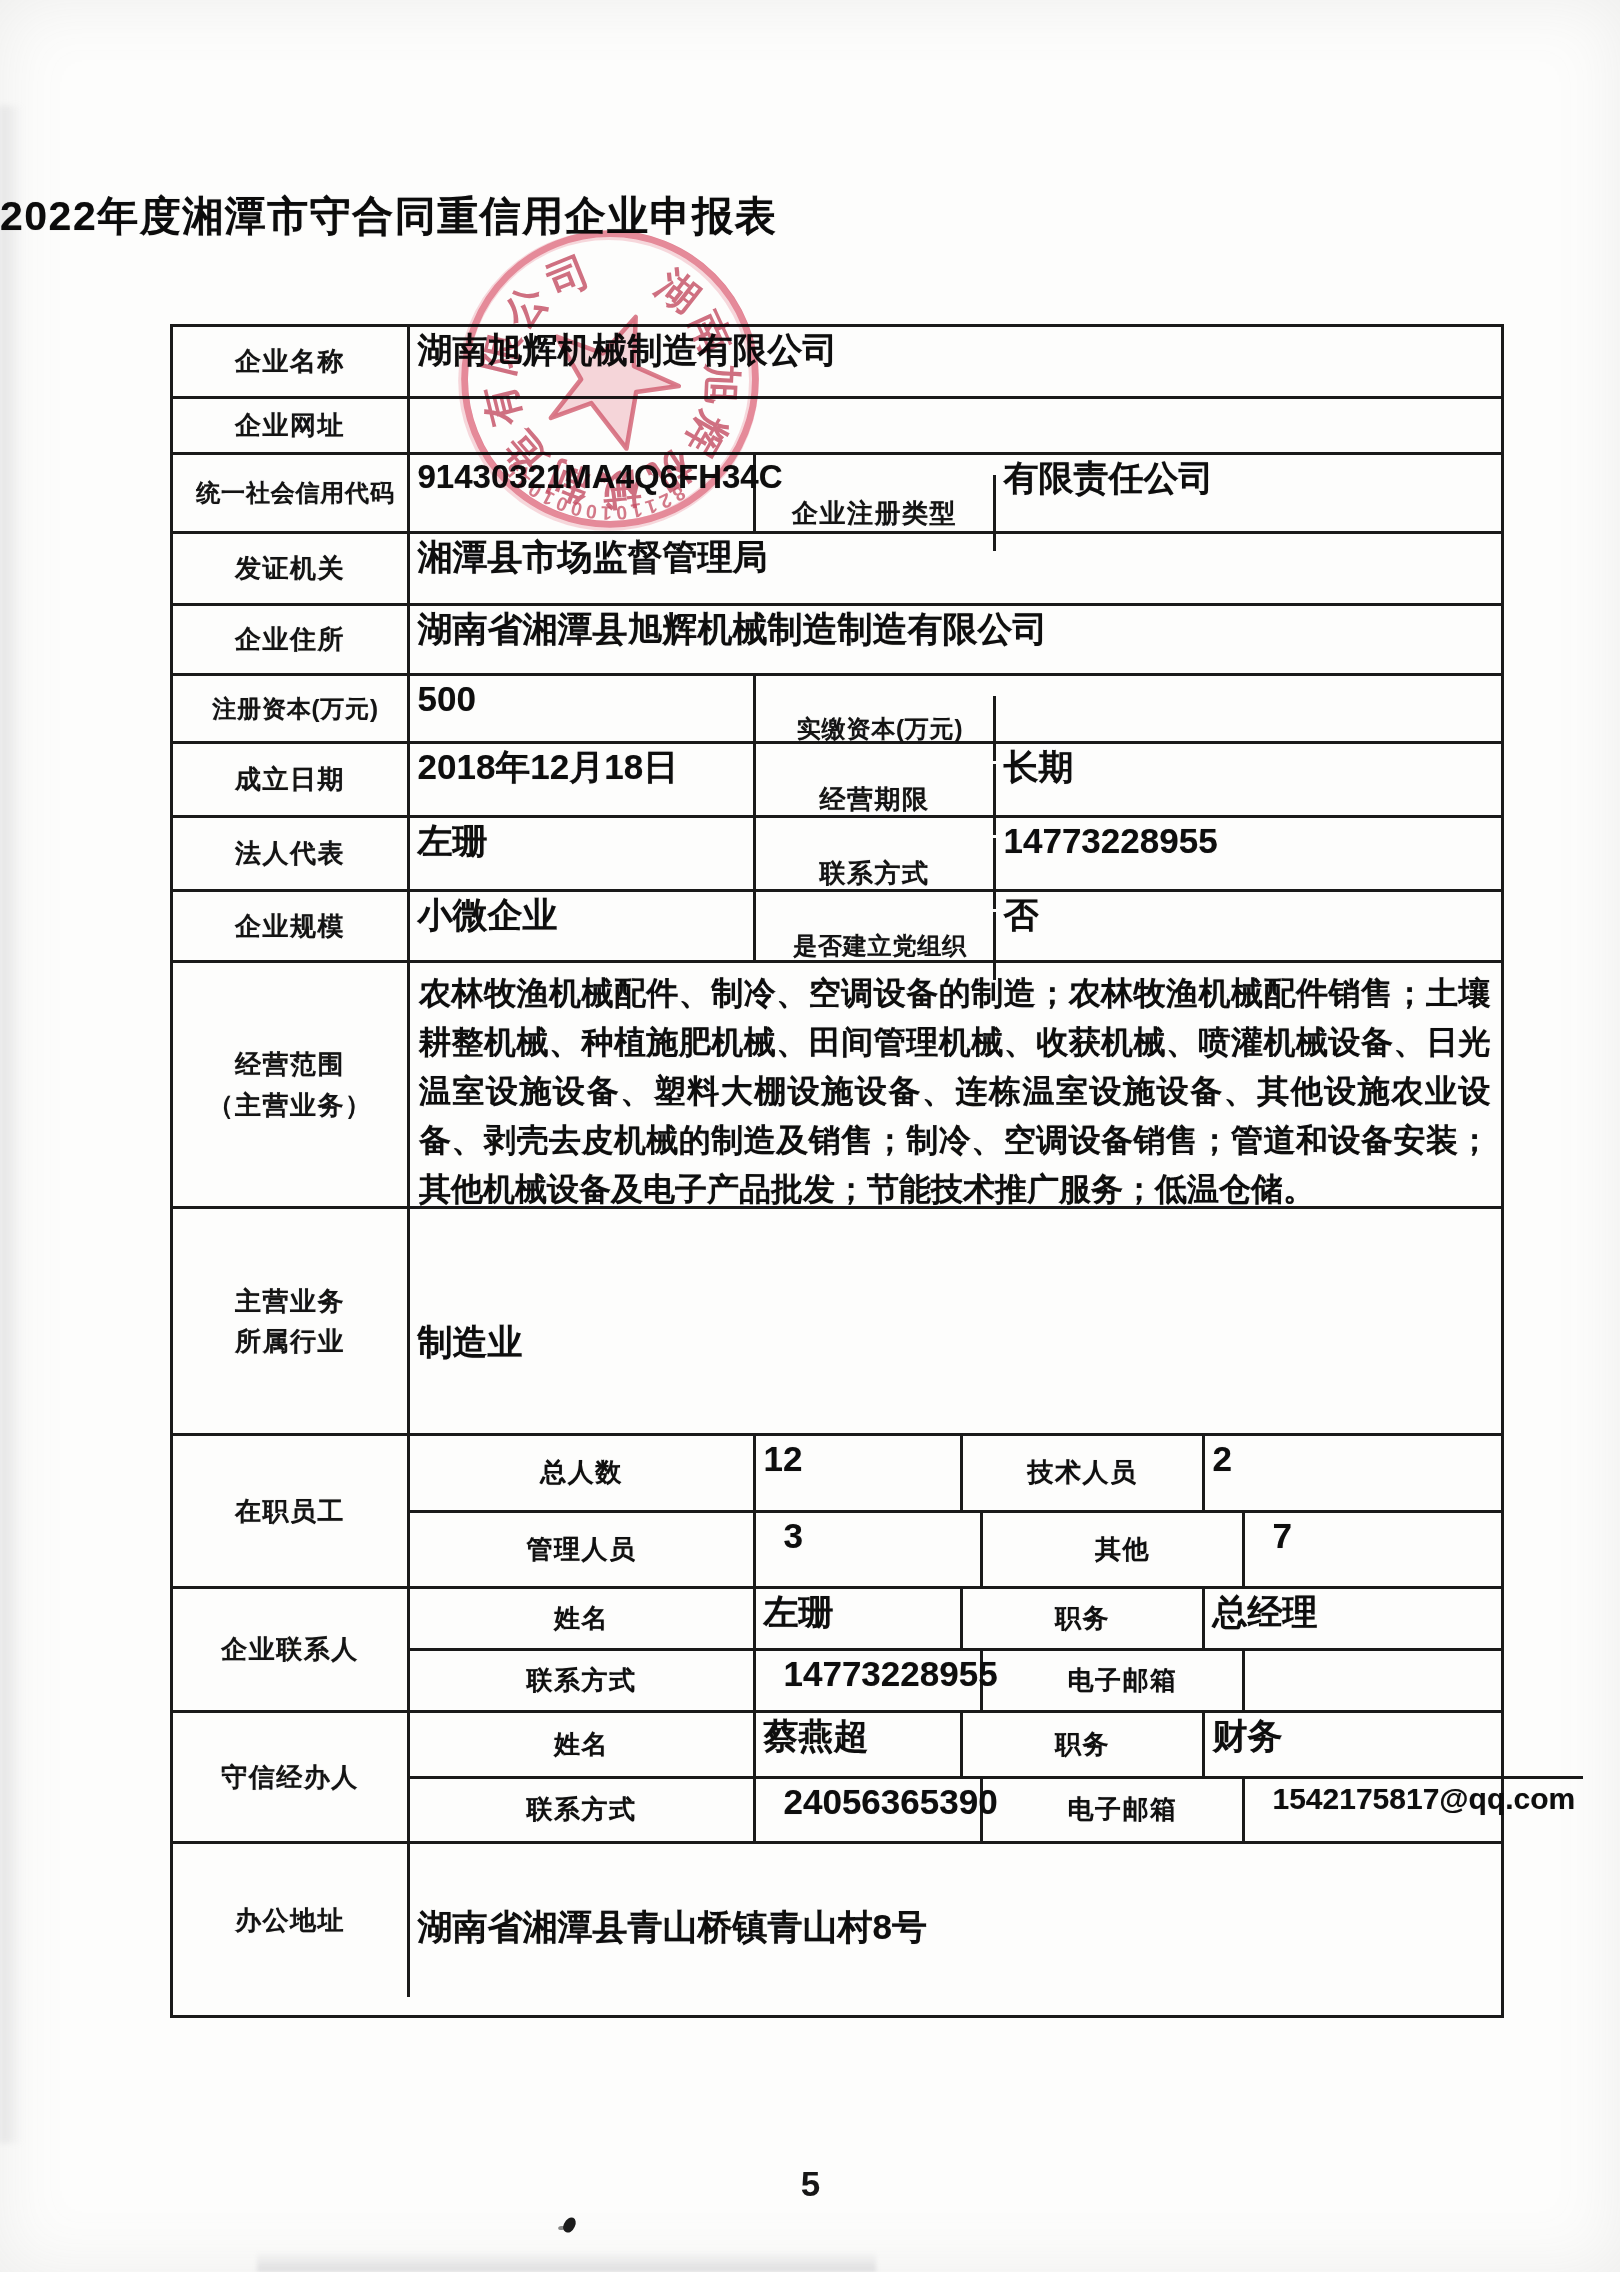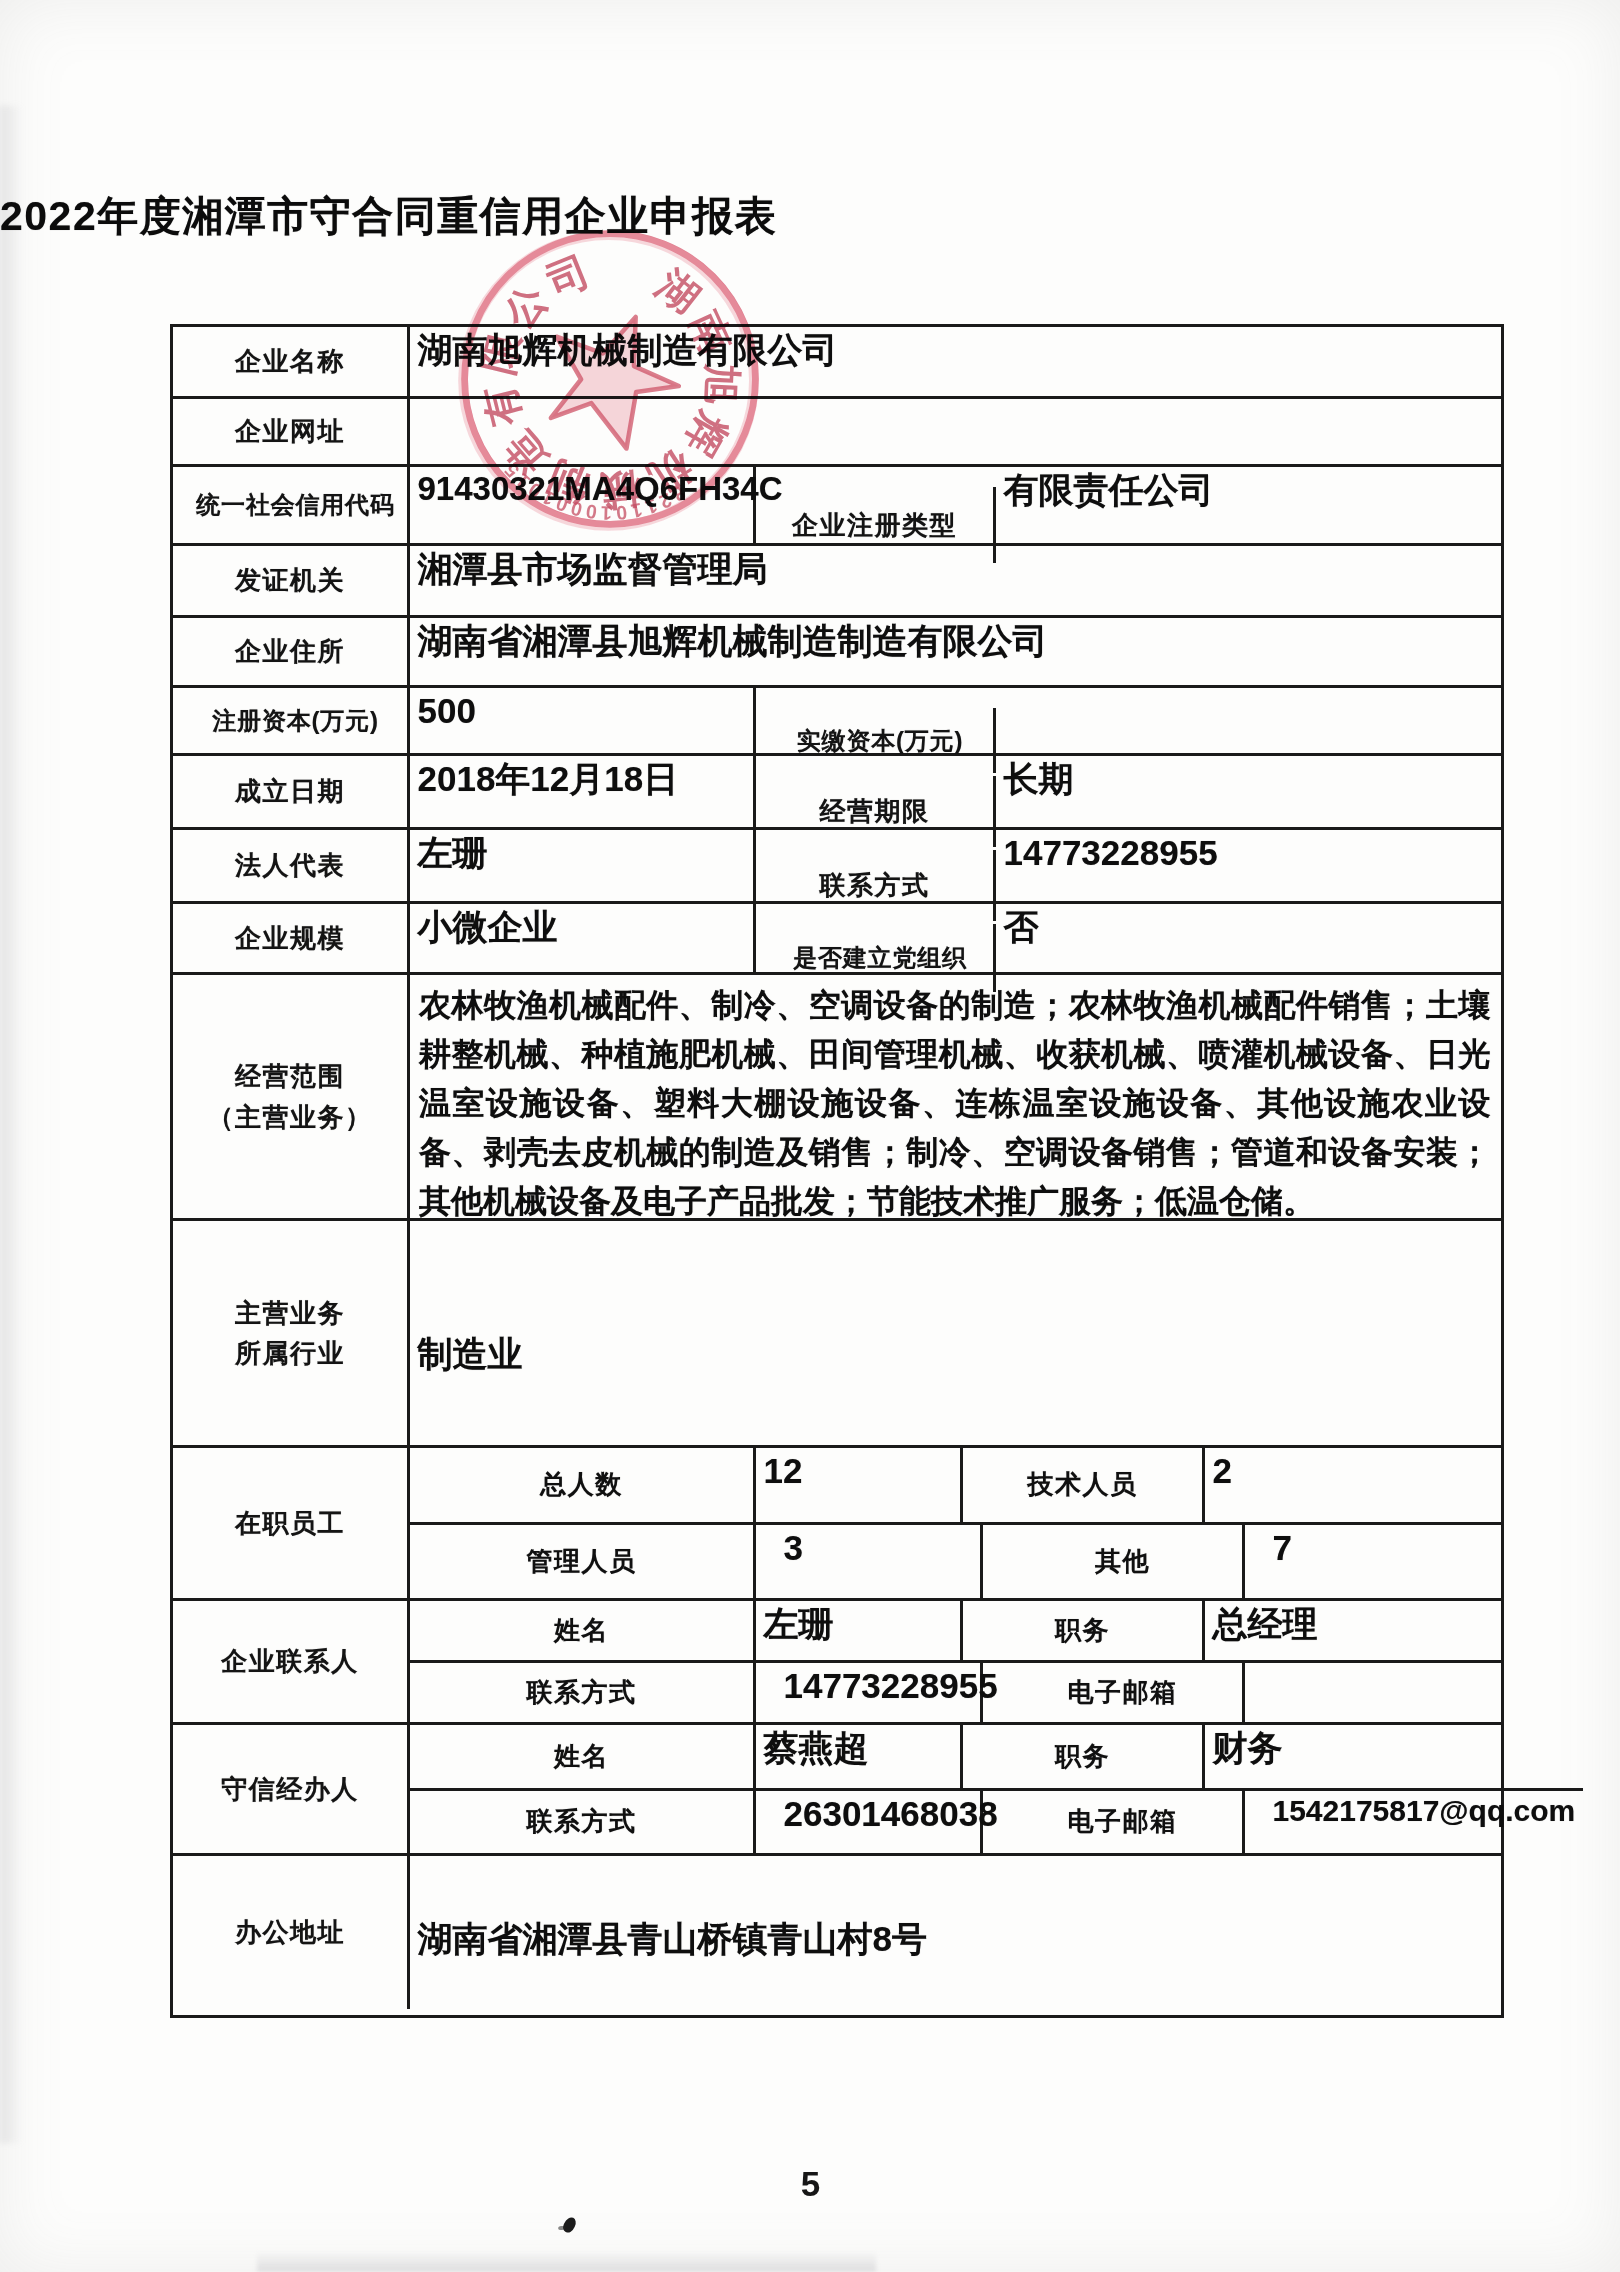--- a/index.html
+++ b/index.html
@@ -98,21 +98,21 @@
 
 <div class="doc-title">2022年度湘潭市守合同重信用企业申报表</div>
 
 <div class="form-table">
 
   <div class="trow" style="height:72px">
     <div class="cell c1 label-cell">企业名称</div>
     <div class="cell cfull endc value-cell">湖南旭辉机械制造有限公司</div>
   </div>
 
-  <div class="trow" style="height:68px">
+  <div class="trow" style="height:56px">
     <div class="cell c1 label-cell">企业网址</div>
     <div class="cell cfull endc value-cell"></div>
   </div>
 
   <div class="trow" style="height:79px">
     <div class="cell c1 label-cell smalltxt">统一社会信用代码</div>
     <div class="cell c2 value-cell codefont">91430321MA4Q6FH34C</div>
     <div class="cell c3w label-cell">企业注册类型</div>
     <div class="cell c4w endc value-cell">有限责任公司</div>
   </div>
@@ -211,21 +211,21 @@
     <div class="cell c1 label-cell">守信经办人</div>
     <div class="section-right endc">
       <div class="subrow">
         <div class="cell c2 sublabel">姓名</div>
         <div class="cell c3n value-cell">蔡燕超</div>
         <div class="cell c4n sublabel">职务</div>
         <div class="cell c5n endc value-cell">财务</div>
       </div>
       <div class="subrow last">
         <div class="cell c2 sublabel">联系方式</div>
-        <div class="cell c3n value-cell">26301468038</div>
+        <div class="cell c3n value-cell">24056365390</div>
         <div class="cell c4n sublabel">电子邮箱</div>
         <div class="cell c5n endc value-cell emailfont">1542175817@qq.com</div>
       </div>
     </div>
   </div>
 
   <div class="trow last" style="height:153px">
     <div class="cell c1 label-cell">办公地址</div>
     <div class="cell cfull endc value-cell office-value">湖南省湘潭县青山桥镇青山村8号</div>
   </div>

